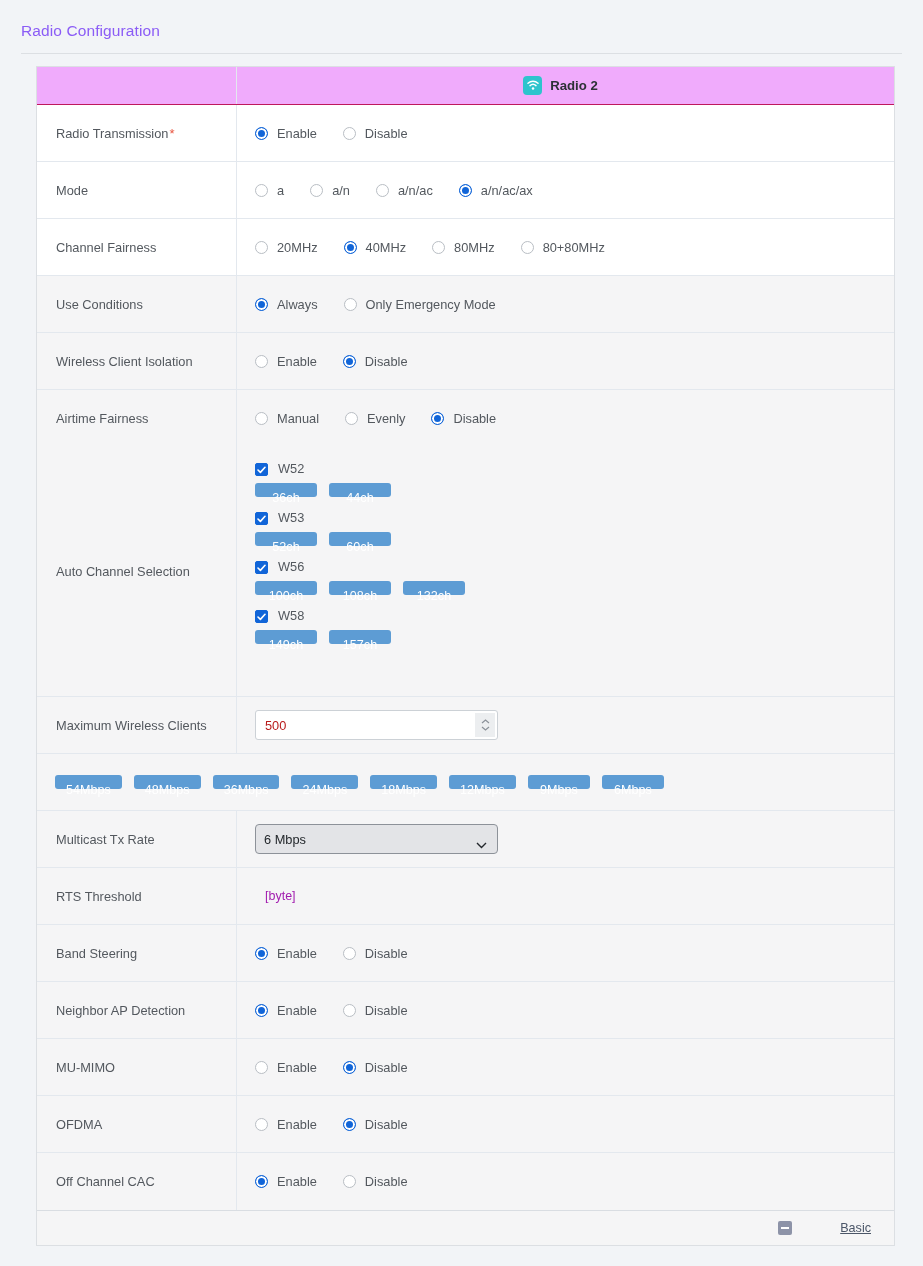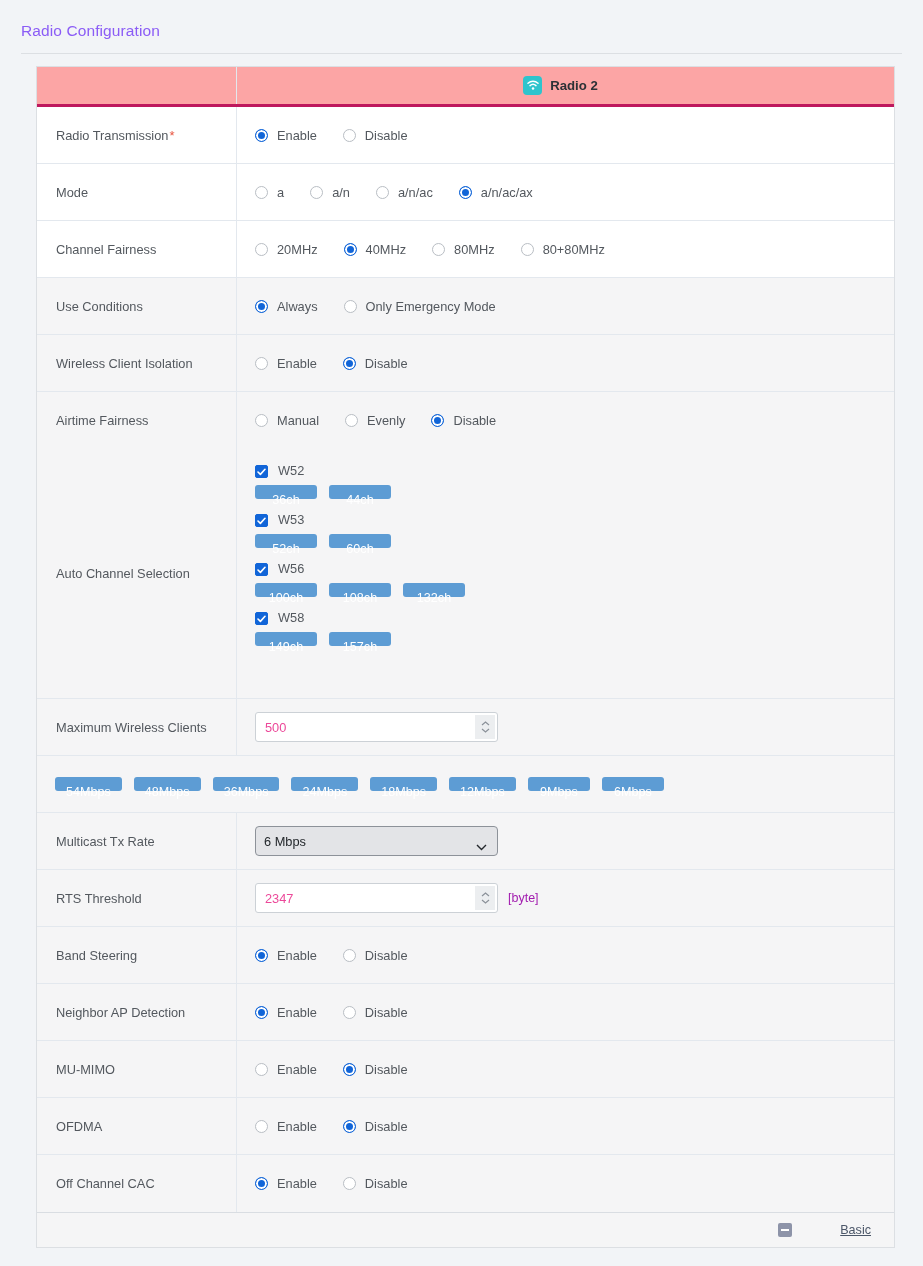--- a/index.html
+++ b/index.html
@@ -52,21 +52,21 @@
     flex: 1 1 auto;
     display: flex;
     align-items: center;
     padding-left: 18px;
     padding-right: 10px;
     flex-wrap: wrap;
   }
   .req-star { color: #e8543f; font-size: 13px; margin-left: 1px; }
 
   
-  .hdr-row { min-height: 37px; border-bottom: 3px solid #be185d; background: #fca5a5; }
+  .hdr-row { min-height: 37px; border-bottom: 1px solid #be185d; background: #f0abfc; }
   .hdr-row .cell-label { min-height: 37px; }
   .hdr-row .cell-value {
     justify-content: center;
     align-items: center;
     font-size: 13.2px;
     font-weight: bold;
     color: #2c3136;
     padding-left: 0;
   }
   .wifi-badge {
@@ -142,21 +142,21 @@
 
   
   .num-wrap { position: relative; display: inline-block; }
   .num-input {
     width: 243px; height: 30px;
     border: 1px solid #ccd1d6;
     border-radius: 3px;
     background: #fff;
     font-size: 12.8px;
     font-family: "Liberation Sans", sans-serif;
-    color: #ec4899;
+    color: #b91c1c;
     padding: 0 34px 0 9px;
   }
   .spin {
     position: absolute; right: 3px; top: 3px;
     width: 20px; height: 24px;
     background: #eceef0;
     display: flex; flex-direction: column;
     align-items: center; justify-content: center;
     gap: 2px;
     pointer-events: auto;
@@ -451,31 +451,20 @@
           </span>
         </span>
       </div>
     </div>
 
     <div class="row alt">
       <div class="cell-label">
         <span>RTS Threshold</span>
       </div>
       <div class="cell-value">
-        <span class="num-wrap">
-          <input class="num-input" type="text" value="2347" style="">
-          <span class="spin">
-            <svg width="9" height="5" viewBox="0 0 9 5">
-                <path d="M1 4 L4.5 1 L8 4" stroke="#8b9199" stroke-width="1.2" fill="none"></path>
-              </svg>
-            <svg width="9" height="5" viewBox="0 0 9 5">
-                <path d="M1 1 L4.5 4 L8 1" stroke="#8b9199" stroke-width="1.2" fill="none"></path>
-              </svg>
-          </span>
-        </span>
         <span class="unit">[byte]</span>
       </div>
     </div>
 
     <div id="bottom-rows">
         <div class="row alt">
           <div class="cell-label">
             <span>Band Steering</span>
           </div>
           <div class="cell-value">

